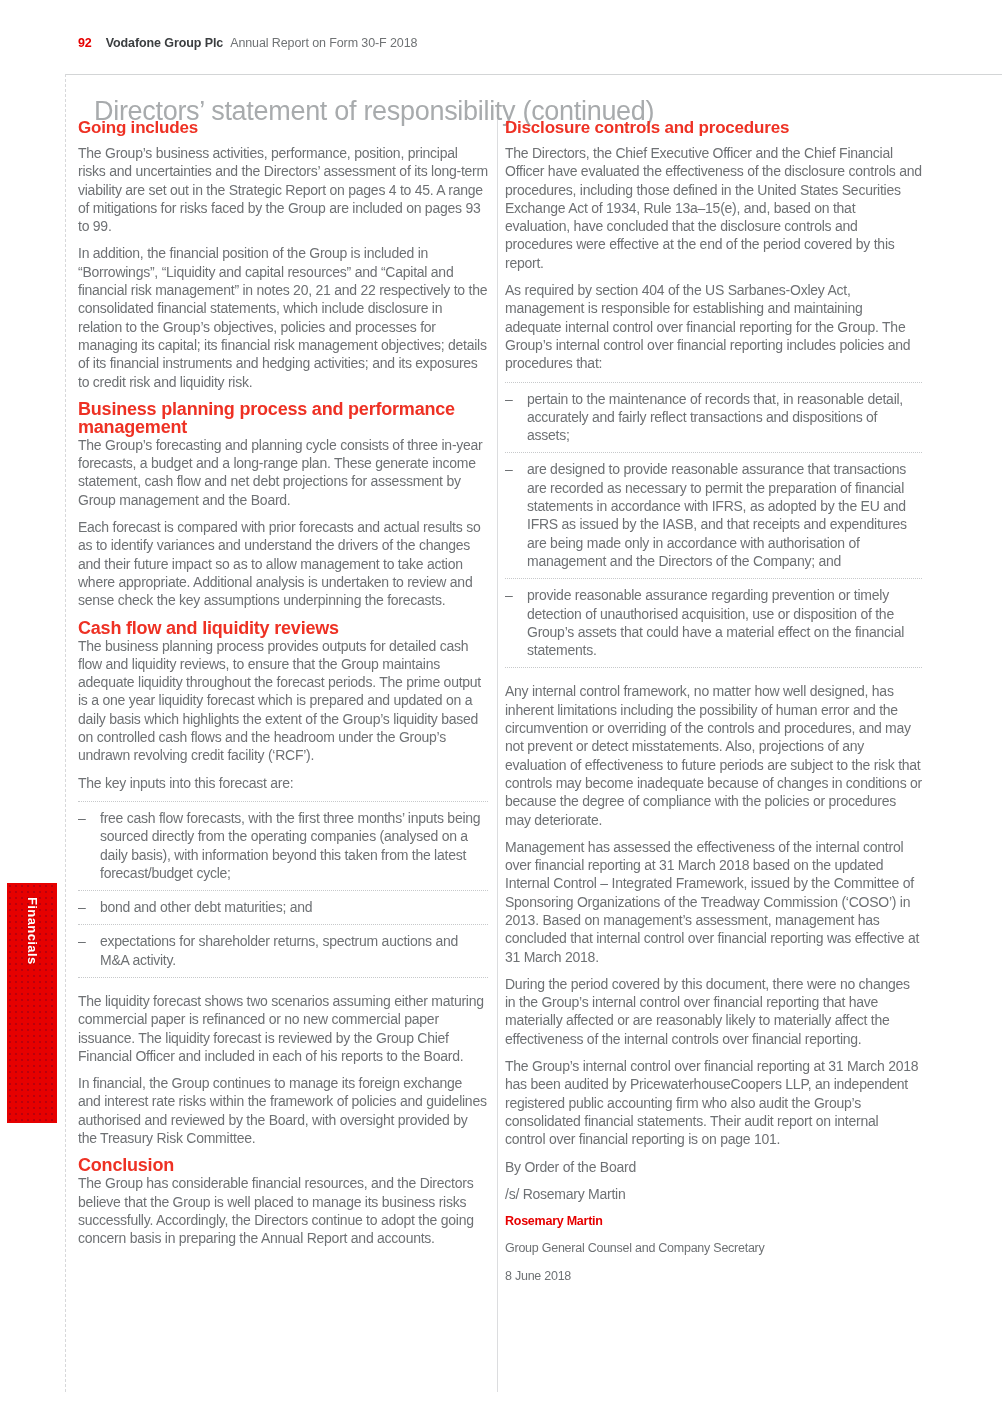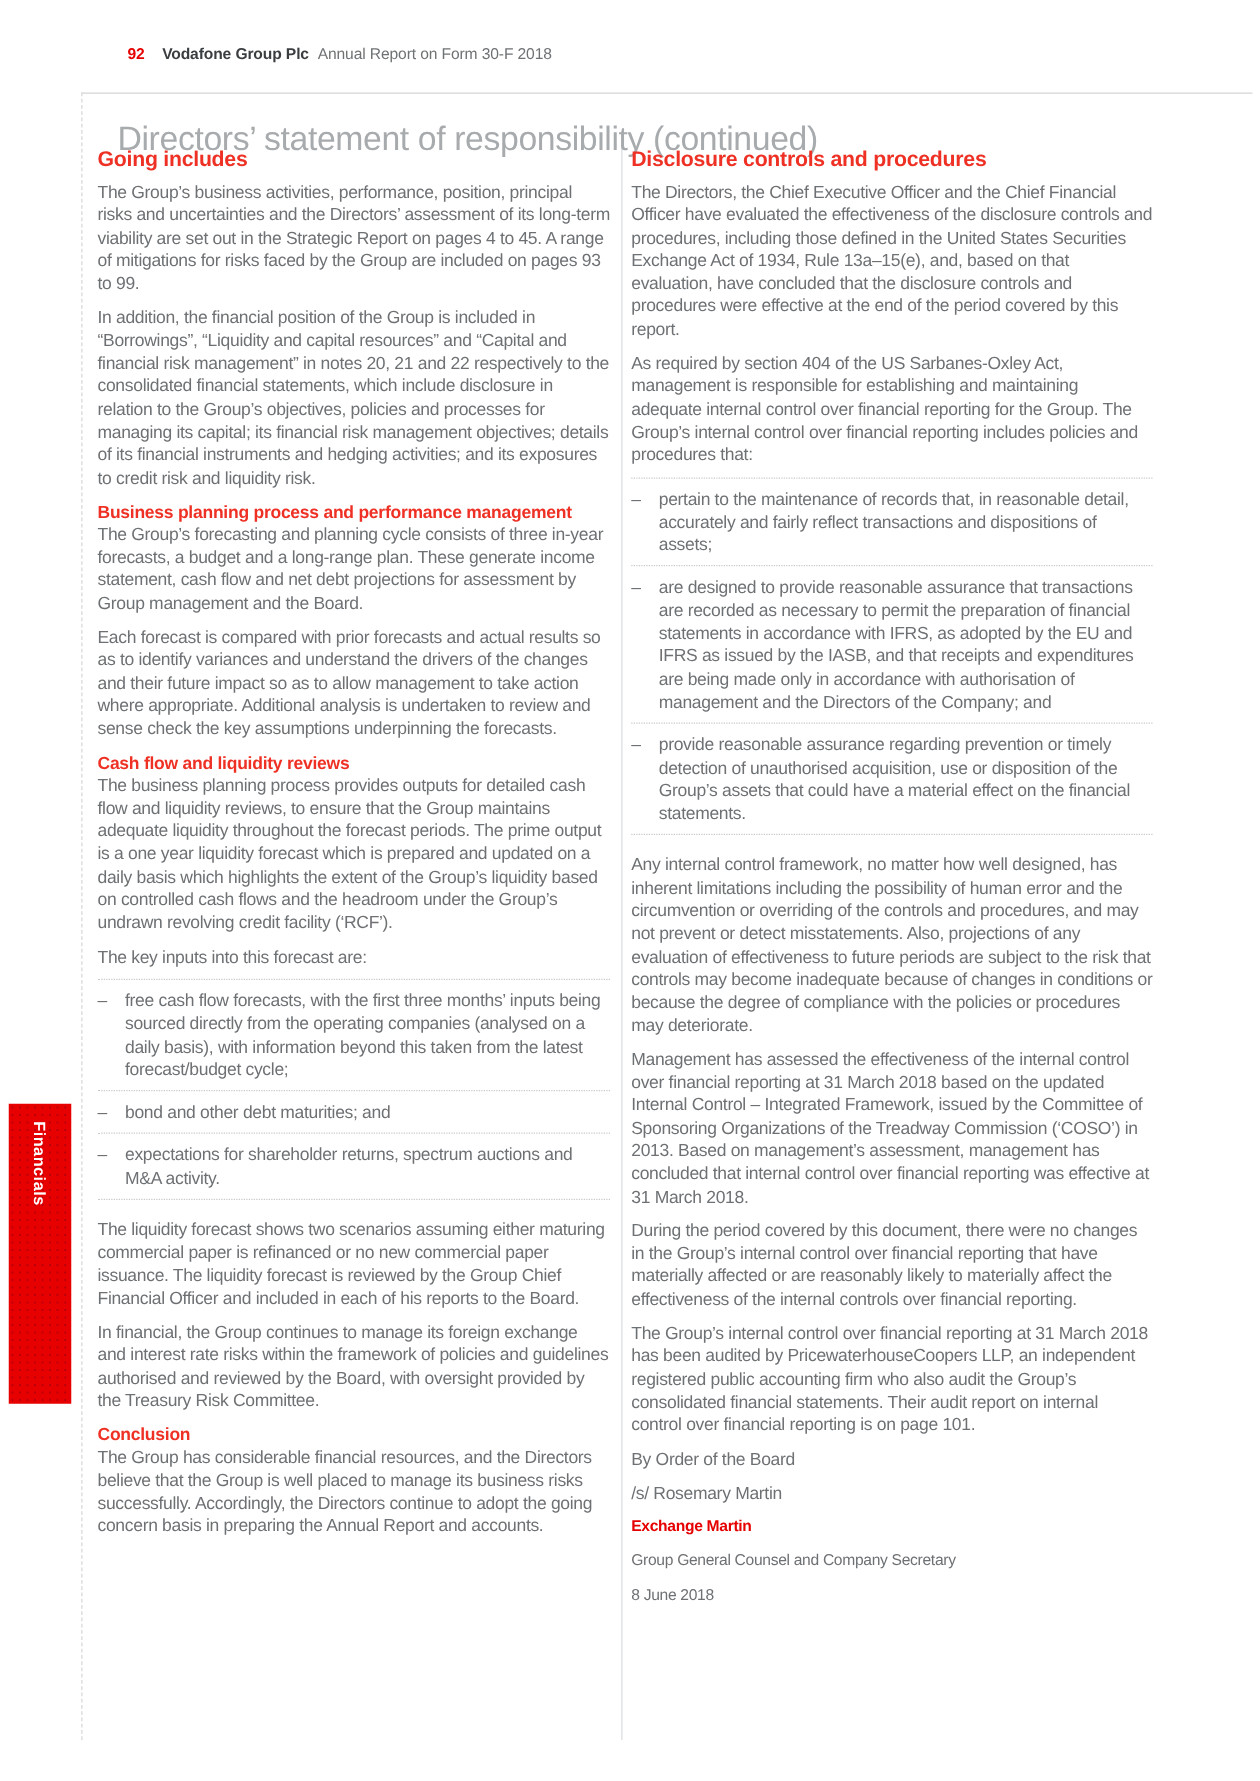--- a/index.html
+++ b/index.html
@@ -1,19 +1,19 @@
 <!DOCTYPE html>
 <html><head>
 <meta charset="utf-8">
 <style>
   html,body{margin:0;padding:0;background:#ffffff;}
   .page{position:relative;width:1008px;height:1425px;background:#ffffff;overflow:hidden;
         font-family:"Liberation Sans",sans-serif;color:#6e7174;}
   
-  .header{position:absolute;left:78px;top:36px;display:flex;align-items:baseline;font-size:12.5px;letter-spacing:-0.1px;margin-left:24px;}
+  .header{position:absolute;left:78px;top:36px;display:flex;align-items:baseline;font-size:12.5px;letter-spacing:-0.1px;}
   .pagenum{color:#e60000;font-weight:bold;margin-right:14px;}
   .brand{color:#3b3e40;font-weight:bold;margin-right:7px;}
   .report{color:#6f7274;}
   
   .top-rule{position:absolute;left:65px;top:74px;width:937px;border-top:1px solid #d3d5d6;}
   .vline-left{position:absolute;left:65px;top:74px;height:1318px;border-left:1px dashed #d7d8da;}
   .vline-center{position:absolute;left:497px;top:118px;height:1274px;border-left:1px solid #dcdddf;}
   
   .page-title{position:absolute;left:78px;top:80px;margin:16px;font-size:27px;font-weight:400;
               color:#a8abad;letter-spacing:-0.3px;}
@@ -23,21 +23,21 @@
             display:flex;justify-content:center;}
   .side-tab span{writing-mode:vertical-rl;color:#ffffff;font-weight:bold;font-size:13px;
                  letter-spacing:0.4px;padding-top:14px;}
   
   .col{position:absolute;top:118px;font-size:14px;line-height:18.3px;letter-spacing:-0.25px;}
   .col-left{left:78px;width:410px;}
   .col-right{left:505px;width:417px;}
   .col p{margin:0 0 9px;}
   h2.sec{color:#ee3124;font-size:17px;line-height:20px;letter-spacing:-0.2px;margin:0 0 6px;}
   h2.sec.mt{margin-top:16px;}
-  h3.sub{color:#ee3124;font-size:14px;line-height:18px;letter-spacing:-0.2px;margin:0;}
+  h3.sub{color:#ee3124;font-size:18px;line-height:18px;letter-spacing:-0.2px;margin:0;}
   ul.bullets{list-style:none;margin:2px 0 14px;padding:0;border-bottom:1px dotted #c7c9cb;}
   ul.bullets li{border-top:1px dotted #c7c9cb;padding:7px 0 8px;display:flex;}
   ul.bullets .dash{flex:0 0 22px;}
   
   .sig-name{color:#e60000;font-weight:bold;font-size:12.5px;margin:4px 0 0;}
   .sig-role{font-size:12.5px;margin:0 0 9px;}
   .sig-date{font-size:12.5px;margin:0;}
 </style>
 </head>
 <body>
@@ -112,18 +112,18 @@
         <span>provide reasonable assurance regarding prevention or timely detection of unauthorised acquisition, use or disposition of the Group’s assets that could have a material effect on the financial statements.</span>
       </li>
     </ul>
     <p>Any internal control framework, no matter how well designed, has inherent limitations including the possibility of human error and the circumvention or overriding of the controls and procedures, and may not prevent or detect misstatements. Also, projections of any evaluation of effectiveness to future periods are subject to the risk that controls may become inadequate because of changes in conditions or because the degree of compliance with the policies or procedures may deteriorate.</p>
     <p>Management has assessed the effectiveness of the internal control over financial reporting at 31 March 2018 based on the updated Internal Control – Integrated Framework, issued by the Committee of Sponsoring Organizations of the Treadway Commission (‘COSO’) in 2013. Based on management’s assessment, management has concluded that internal control over financial reporting was effective at 31 March 2018.</p>
     <p>During the period covered by this document, there were no changes in the Group’s internal control over financial reporting that have materially affected or are reasonably likely to materially affect the effectiveness of the internal controls over financial reporting.</p>
     <p>The Group’s internal control over financial reporting at 31 March 2018 has been audited by PricewaterhouseCoopers LLP, an independent registered public accounting firm who also audit the Group’s consolidated financial statements. Their audit report on internal control over financial reporting is on page 101.</p>
 
     <p>By Order of the Board</p>
     <p>/s/ Rosemary Martin</p>
-    <p class="sig-name">Exchange Martin</p>
+    <p class="sig-name">Rosemary Martin</p>
     <p class="sig-role">Group General Counsel and Company Secretary</p>
     <p class="sig-date">8 June 2018</p>
   </div>
 
 </div>
 
 </body></html>

